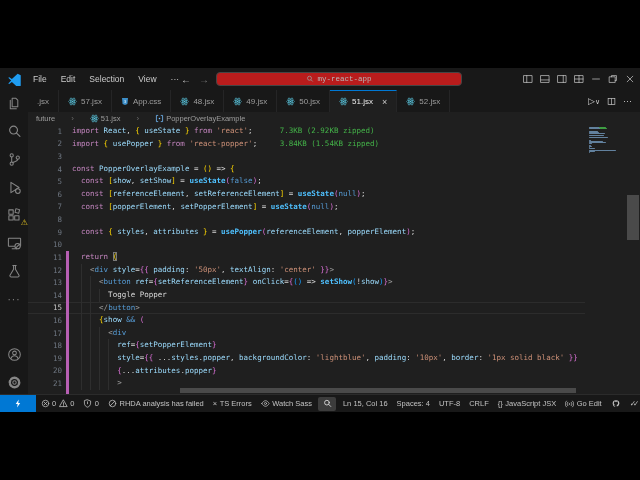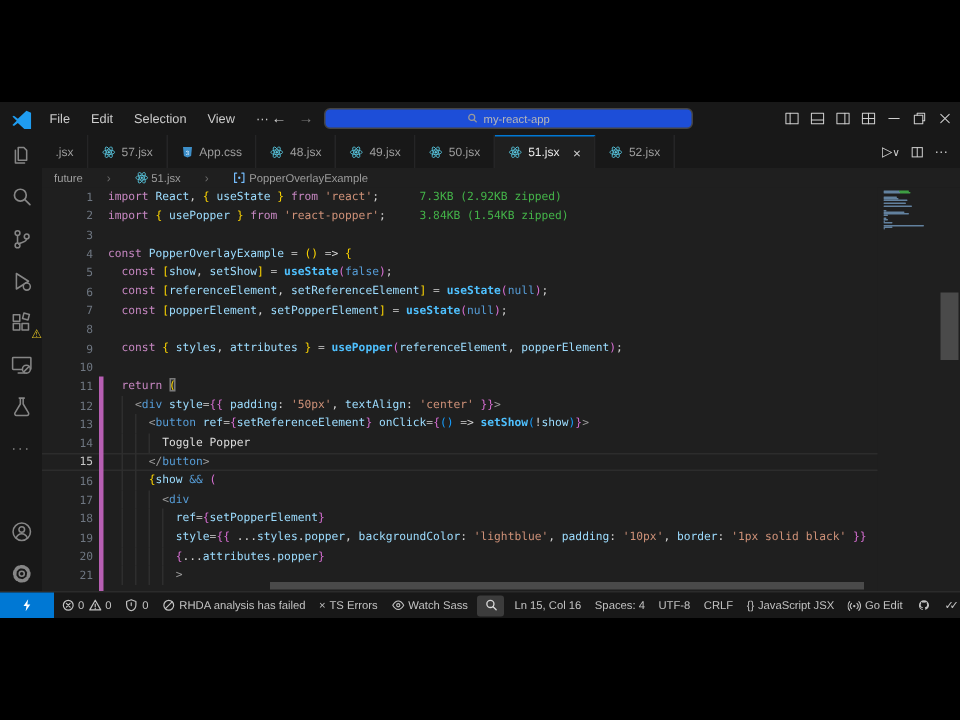--- a/index.html
+++ b/index.html
@@ -7,22 +7,22 @@
   *{box-sizing:border-box;}
   .letterbox{position:absolute;left:0;width:640px;background:#000;}
   .app{position:absolute;top:68px;left:0;width:640px;height:344px;background:#1f1f1f;display:flex;flex-direction:column;}
 
   
   .titlebar{height:22px;background:#181818;display:flex;align-items:center;position:relative;flex:none;}
   .vscode-logo{width:13px;height:13px;margin:0 5px 0 8px;flex:none;}
   .menubar{display:flex;align-items:center;height:100%;}
   .menu-item{font-size:8.5px;color:#cccccc;padding:0 7px;height:100%;display:flex;align-items:center;cursor:default;}
   .nav-arrows{position:absolute;left:181px;top:0;height:22px;display:flex;align-items:center;gap:8px;color:#cfcfcf;font-size:10px;}
-  .searchbox{position:absolute;left:216px;top:4px;width:246px;height:14px;background:#1d4ed8;border:1px solid #454545;
-    border-radius:4px;display:flex;align-items:center;justify-content:center;gap:3px;font-size:7.5px;color:#b8b8b8;}
+  .searchbox{position:absolute;left:216px;top:4px;width:246px;height:14px;background:#b91c1c;border:1px solid #454545;
+    border-radius:4px;display:flex;align-items:center;justify-content:center;gap:3px;font-size:7.5px;color:#b8b8b8;font-family:Liberation Mono, monospace;}
   .win-controls{position:absolute;right:2px;top:0;height:22px;display:flex;align-items:center;}
   .win-btn{width:17px;height:22px;display:flex;align-items:center;justify-content:center;}
 
   
   .mid{flex:1;display:flex;min-height:0;}
   .activitybar{width:28px;background:#181818;display:flex;flex-direction:column;align-items:center;padding:5px 0 4px;gap:12px;flex:none;}
   .ab-item{position:relative;width:20px;height:16px;display:flex;align-items:center;justify-content:center;color:#868686;}
   .ab-badge{position:absolute;right:-4px;bottom:-4px;color:#e2c222;font-size:8px;line-height:8px;}
   .ab-dots{color:#868686;font-size:10px;letter-spacing:1px;}
   .ab-spacer{margin-top:auto;}

